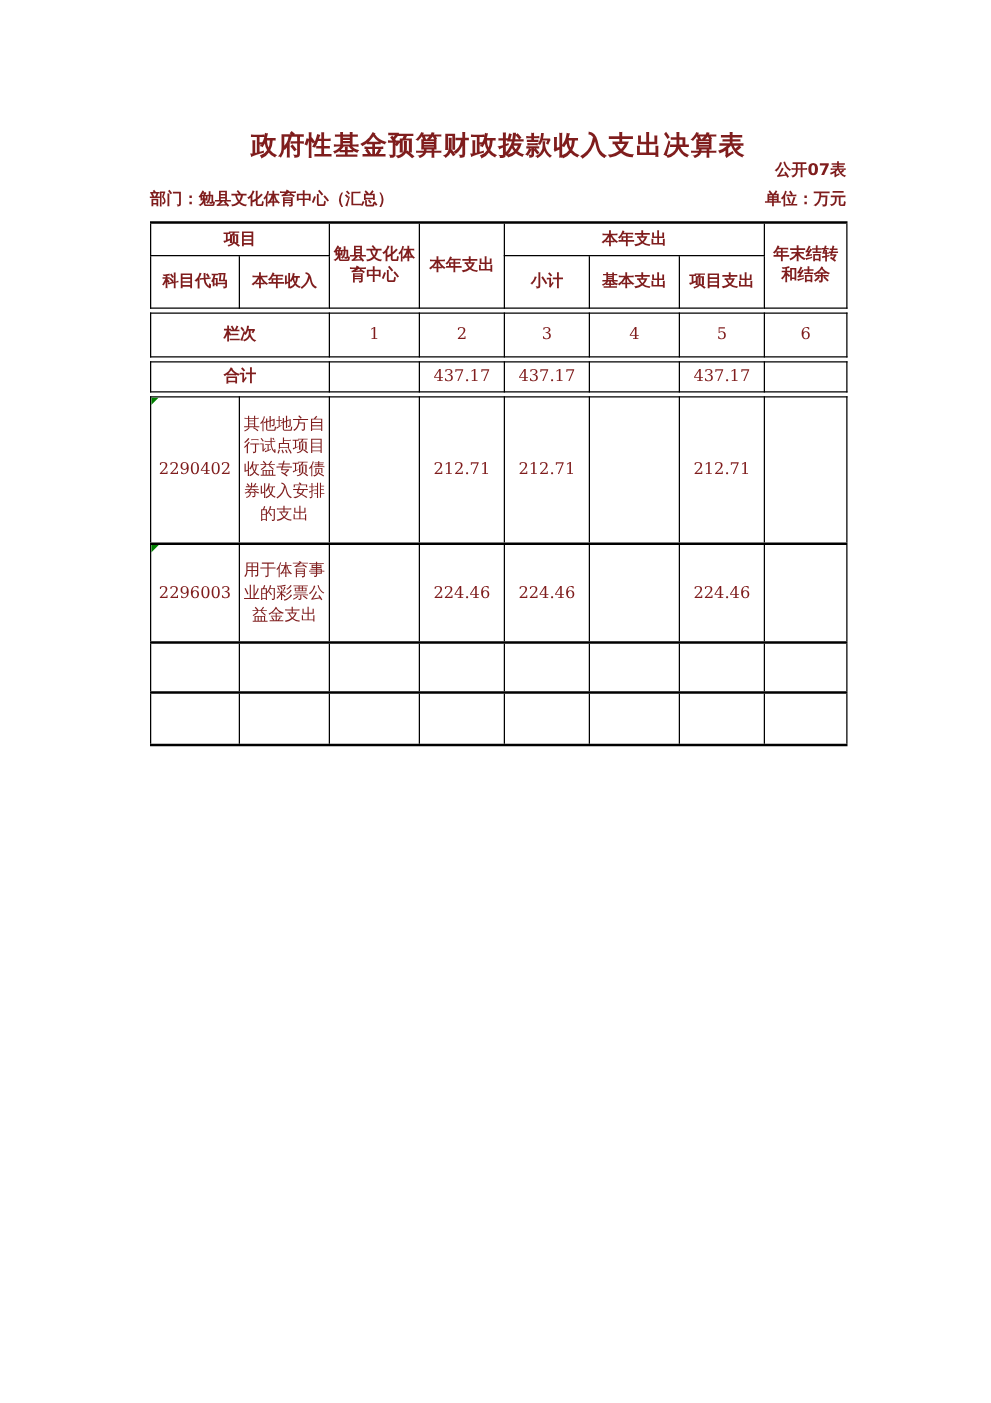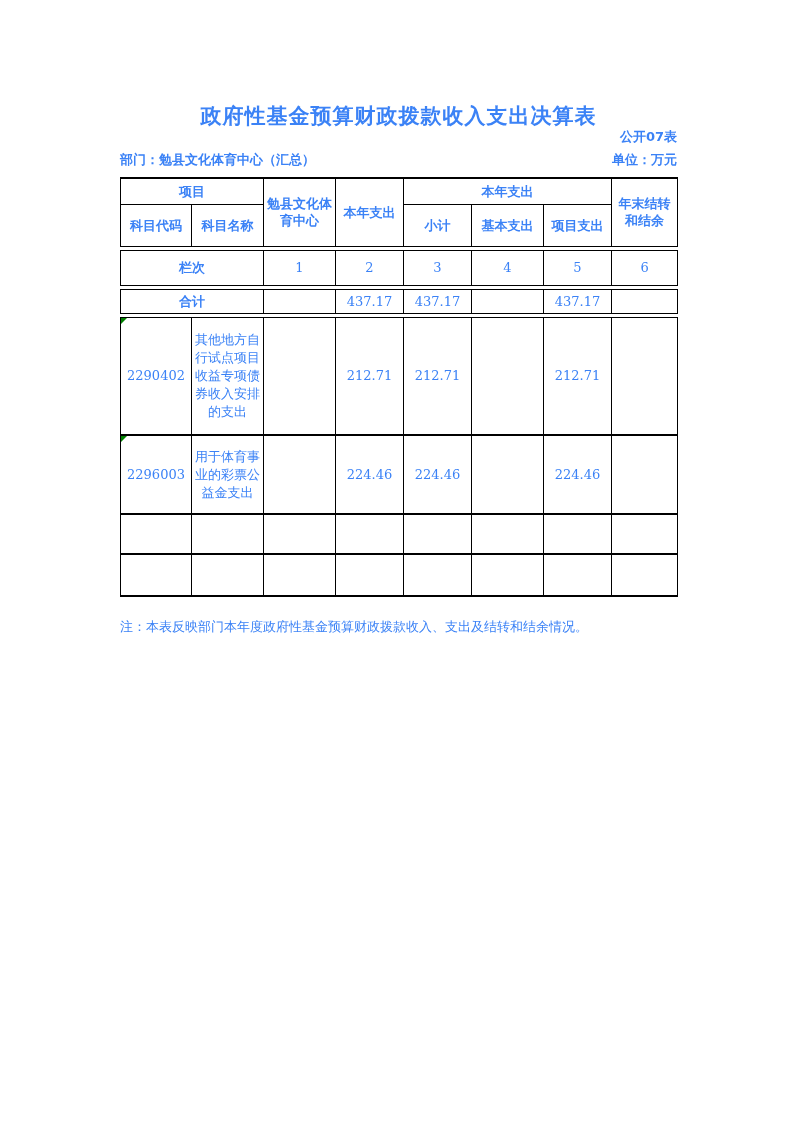--- a/index.html
+++ b/index.html
@@ -2,21 +2,21 @@
 <html><head>
 <meta charset="utf-8">
 <style>
   * { box-sizing: border-box; }
   html, body { margin: 0; padding: 0; background: #888; }
   .page {
     position: relative;
     width: 793px; height: 1122px;
     margin: 0 auto;
     background: #ffffff;
-    color: #3b82f6;
+    color: #7f1d1d;
     font-family: "DejaVu Sans", sans-serif;
     overflow: hidden;
   }
   .content { position: absolute; left: 120px; top: 0; width: 557px; }
 
   .title {
     margin: 104px 0 0 0;
     text-align: center;
     font-size: 21px;
     line-height: 25px;
@@ -124,21 +124,21 @@
       <tbody>
         <tr class="row-h1" style="height:26px">
           <td colspan="2" class="hb bl">项目</td>
           <td rowspan="2" class="hb">勉县文化体育中心</td>
           <td rowspan="2" class="hb">本年支出</td>
           <td colspan="3" class="hb">本年支出</td>
           <td rowspan="2" class="hb br">年末结转和结余</td>
         </tr>
         <tr style="height:42px">
           <td class="hb bl">科目代码</td>
-          <td class="hb">科目名称</td>
+          <td class="hb">本年收入</td>
           <td class="hb">小计</td>
           <td class="hb">基本支出</td>
           <td class="hb">项目支出</td>
         </tr>
 
         <tr class="gap">
             <td colspan="8"></td>
           </tr>
 
         <tr style="height:35px">
@@ -214,16 +214,15 @@
           <td class="num"></td>
           <td class="num"></td>
           <td class="num"></td>
           <td class="num"></td>
           <td class="num"></td>
           <td class="num br"></td>
         </tr>
       </tbody>
     </table>
 
-    <div class="note">注：本表反映部门本年度政府性基金预算财政拨款收入、支出及结转和结余情况。</div>
 
   </div>
 </div>
 
 </body></html>

